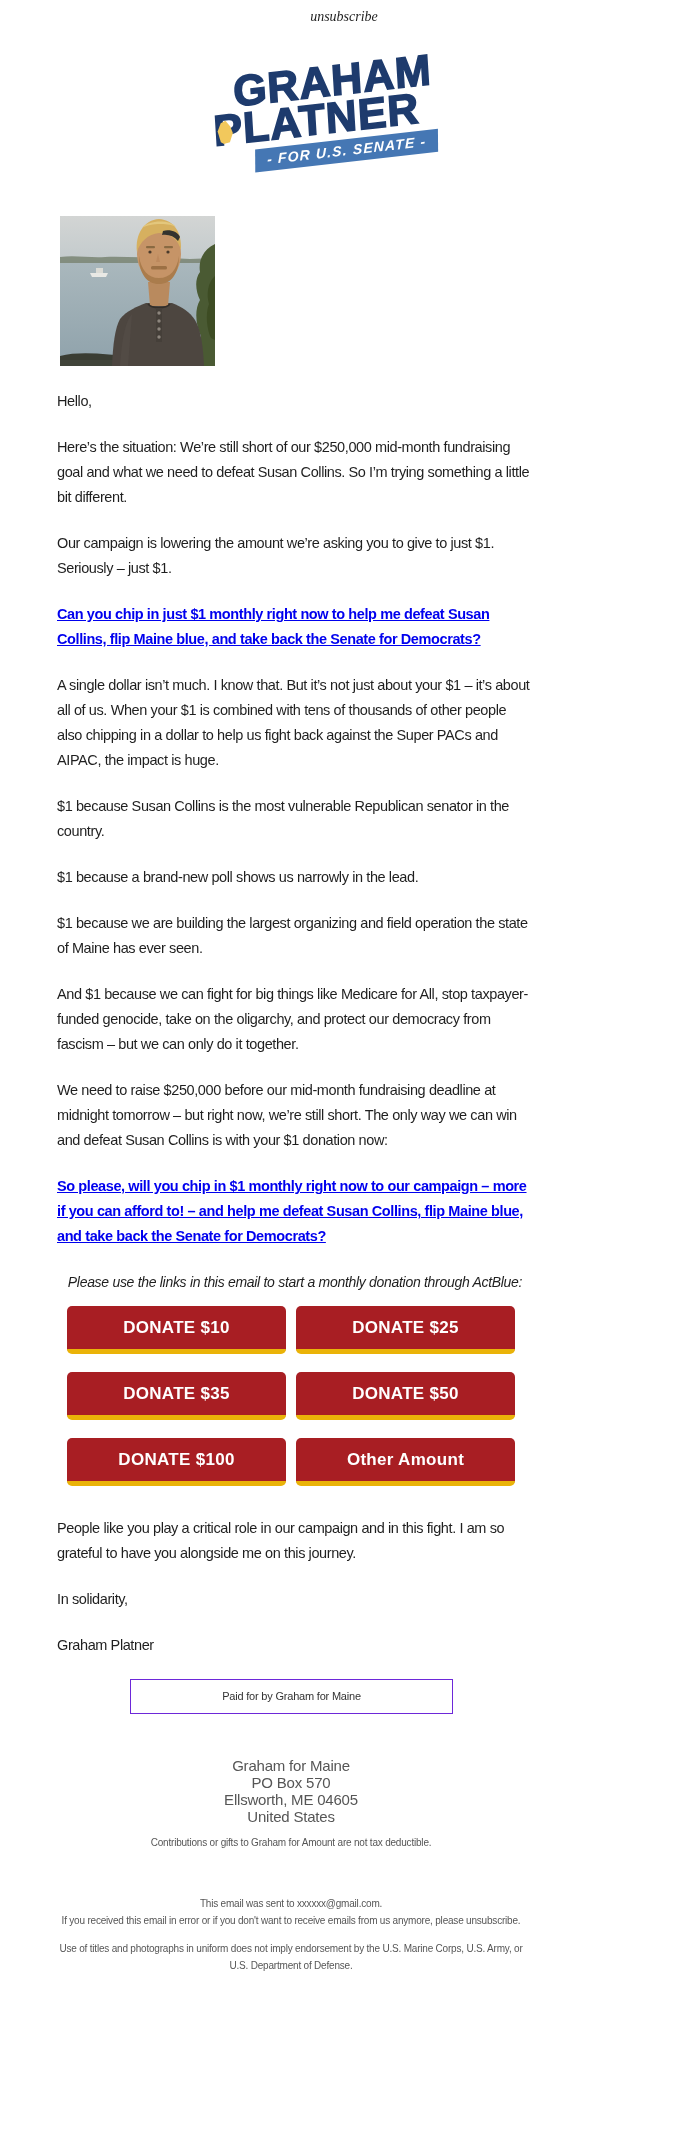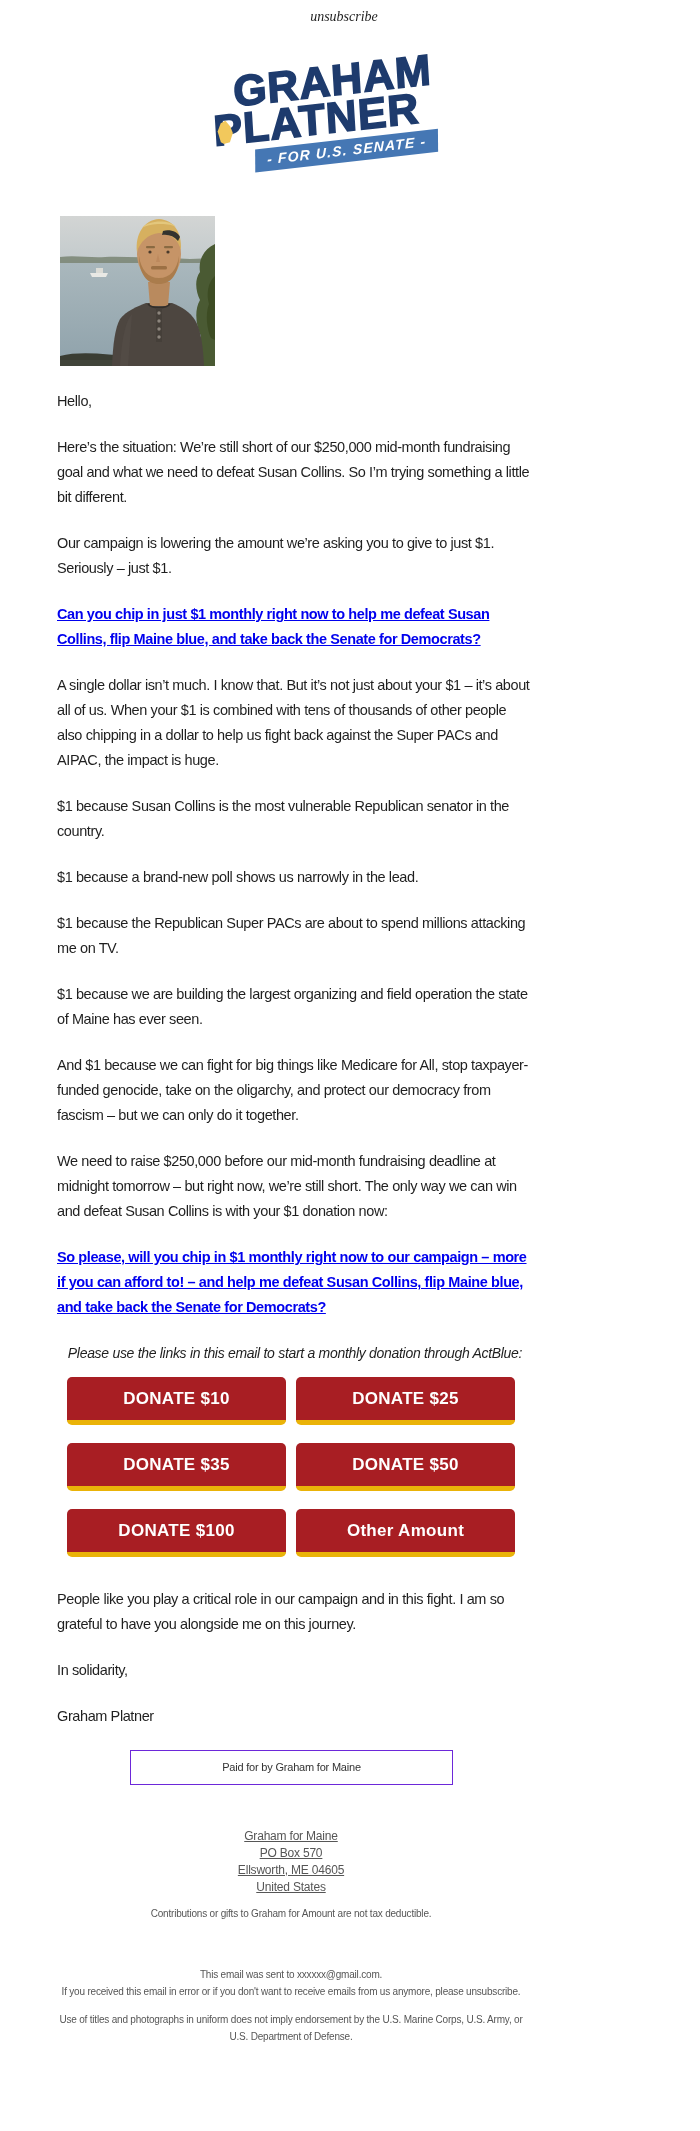--- a/index.html
+++ b/index.html
@@ -47,21 +47,21 @@
     display:block;height:43px;background:#a81e23;border-bottom:5px solid #eab308;
     border-radius:5px;color:#ffffff;font-weight:bold;font-size:17px;line-height:43px;
     text-align:center;letter-spacing:0.3px;text-decoration:none;
   }
   
   .paid-box{
     margin:0 0 0 130px;width:321px;height:33px;border:1px solid #6d28d9;
     line-height:33px;text-align:center;font-size:11px;color:#333333;letter-spacing:-0.2px;
   }
   .footer-center{margin-left:55px;width:472px;text-align:center;color:#565656;}
-  .address{margin-top:43px;font-size:12px;line-height:17px;letter-spacing:-0.2px;text-decoration:underline;}
+  .address{margin-top:43px;font-size:15px;line-height:17px;letter-spacing:-0.2px;}
   .disclaimer{margin-top:10px;font-size:10px;line-height:16px;letter-spacing:-0.2px;}
   .sent{margin-top:44px;font-size:10px;line-height:17px;letter-spacing:-0.2px;}
   .sent .nowrap{white-space:nowrap;}
   .uniform{margin-top:11px;font-size:10px;line-height:17px;letter-spacing:-0.2px;}
 </style>
 </head>
 <body>
 
 <div class="header">
   <div class="unsub">
@@ -122,21 +122,20 @@
 </div>
 
 <div class="main">
   <p>Hello,</p>
   <p>Here’s the situation: We’re still short of our $250,000 mid-month fundraising goal and what we need to defeat Susan Collins. So I’m trying something a little bit different.</p>
   <p>Our campaign is lowering the amount we’re asking you to give to just $1. Seriously – just $1.</p>
   <p class="link-para"><a href="#">Can you chip in just $1 monthly right now to help me defeat Susan Collins, flip Maine blue, and take back the Senate for Democrats?</a></p>
   <p>A single dollar isn’t much. I know that. But it’s not just about your $1 – it’s about all of us. When your $1 is combined with tens of thousands of other people also chipping in a dollar to help us fight back against the Super PACs and AIPAC, the impact is huge.</p>
   <p>$1 because Susan Collins is the most vulnerable Republican senator in the country.</p>
   <p>$1 because a brand-new poll shows us narrowly in the lead.</p>
-  <p>$1 because the Republican Super PACs are about to spend millions attacking me on TV.</p>
   <p>$1 because we are building the largest organizing and field operation the state of Maine has ever seen.</p>
   <p>And $1 because we can fight for big things like Medicare for All, stop taxpayer-funded genocide, take on the oligarchy, and protect our democracy from fascism – but we can only do it together.</p>
   <p>We need to raise $250,000 before our mid-month fundraising deadline at midnight tomorrow – but right now, we’re still short. The only way we can win and defeat Susan Collins is with your $1 donation now:</p>
   <p class="link-para"><a href="#">So please, will you chip in $1 monthly right now to our campaign – more if you can afford to! – and help me defeat Susan Collins, flip Maine blue, and take back the Senate for Democrats?</a></p>
   <p class="note">Please use the links in this email to start a monthly donation through ActBlue:</p>
 
   <div class="btn-grid">
     <a href="#" class="donate-btn">DONATE $10</a>
     <a href="#" class="donate-btn">DONATE $25</a>
     <a href="#" class="donate-btn">DONATE $35</a>

